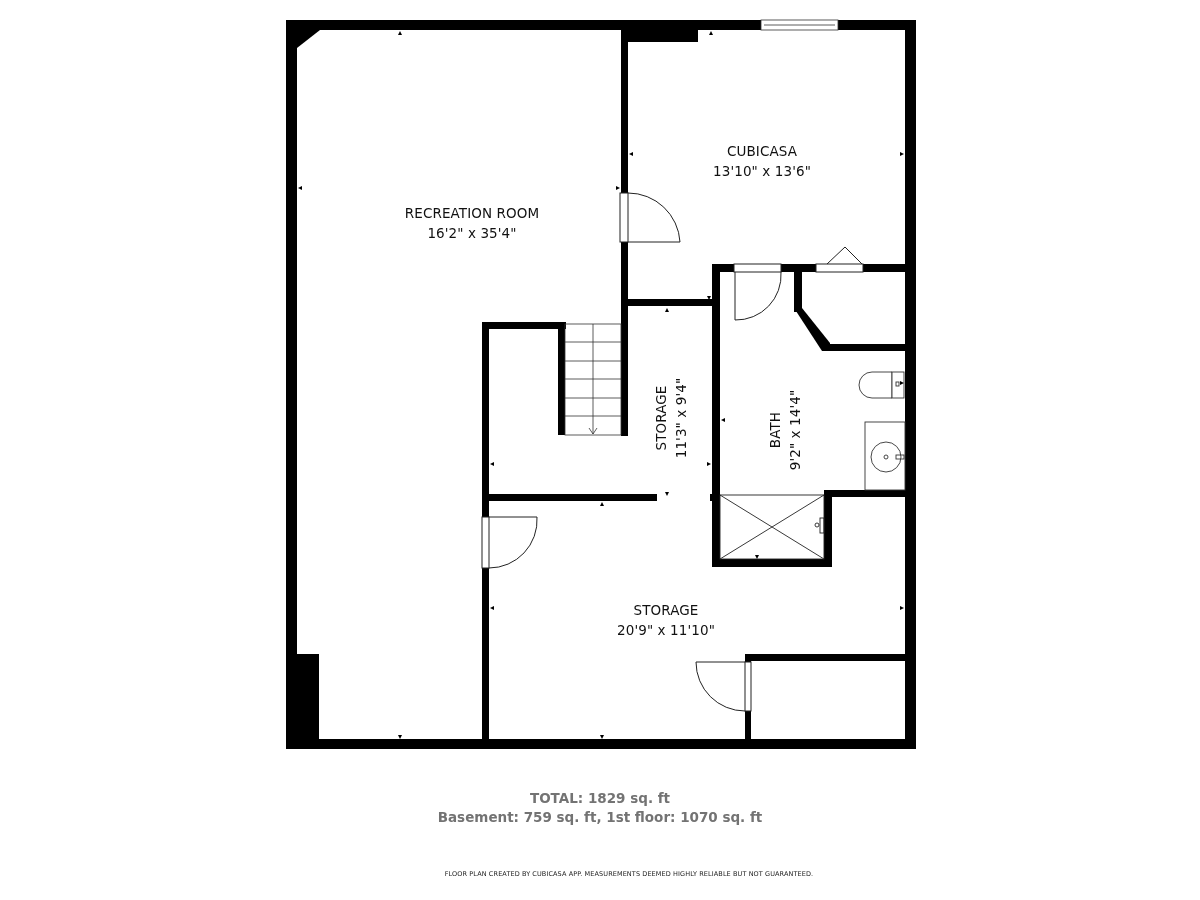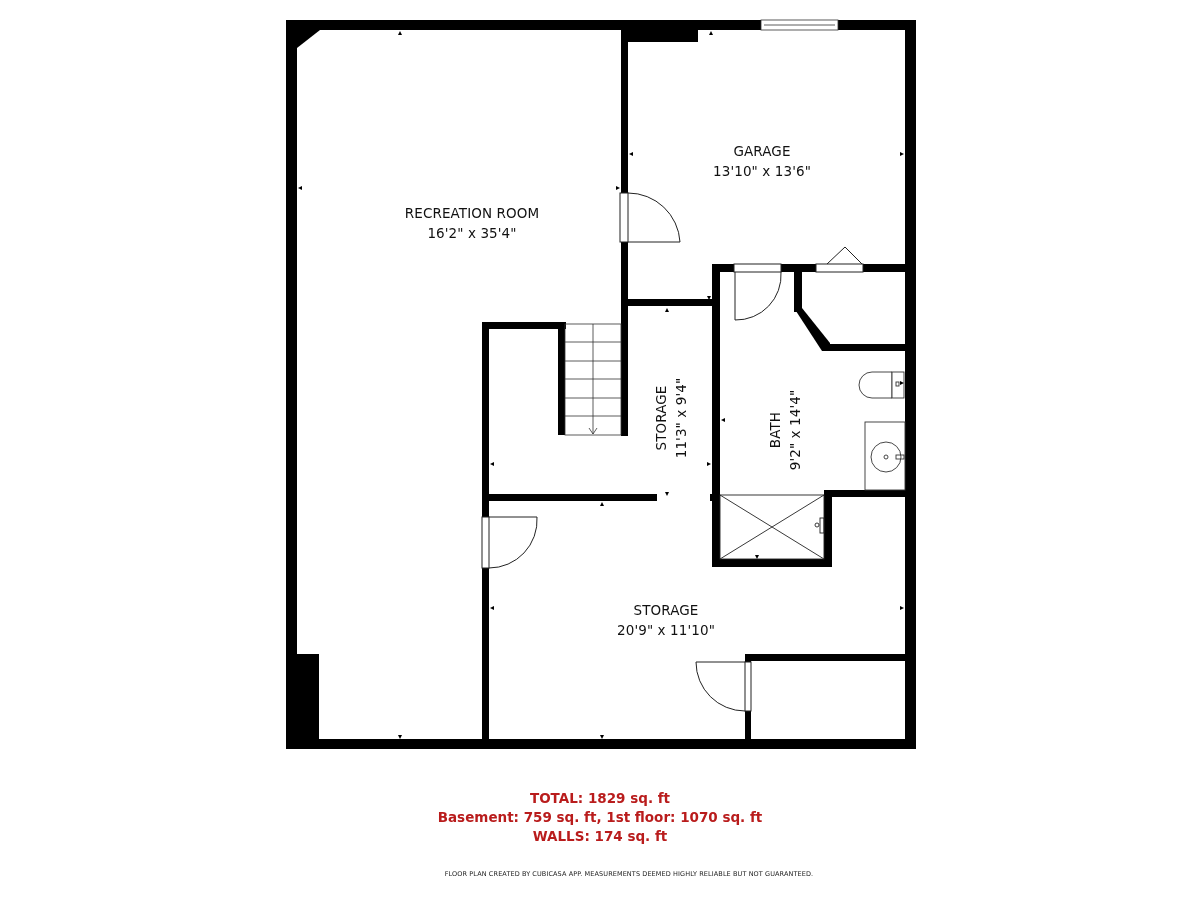--- a/index.html
+++ b/index.html
@@ -4,21 +4,21 @@
   <style>
     html, body { margin: 0; padding: 0; background: #ffffff; }
     body { width: 1200px; height: 900px; position: relative; overflow: hidden;
            font-family: "DejaVu Sans", "Liberation Sans", sans-serif; color: #111; }
     #plan { position: absolute; left: 0; top: 0; width: 1200px; height: 900px; }
     .room-label { position: absolute; text-align: center; font-size: 13.5px; line-height: 20px;
                   color: #111; white-space: nowrap; letter-spacing: 0.1px; }
     .room-label .name, .room-label .dims { display: block; }
     .vert { transform-origin: center center; transform: rotate(-90deg); }
     .summary { position: absolute; left: 0; width: 1200px; top: 789px; text-align: center;
-               font-size: 13.5px; line-height: 19px; color: #b91c1c; }
+               font-size: 13.5px; line-height: 19px; color: #737373; }
     .summary .total { font-weight: bold; display: block; }
     .summary .line { display: block; font-weight: bold; }
     .disclaimer { position: absolute; left: 0; width: 1200px; top: 870px; text-align: center;
                   font-size: 6.5px; letter-spacing: 0.1px; color: #222; margin-left: 29px; }
   </style>
 </head>
 <body>
 
 <svg id="plan" viewBox="0 0 1200 900" xmlns="http://www.w3.org/2000/svg">
   <g fill="#000">
@@ -151,21 +151,21 @@
     <polygon points="600,735 604,735 602,739"></polygon>
   </g>
 </svg>
 
 <div class="room-label" style="left:372px; top:203px; width:200px;">
   <span class="name">RECREATION ROOM</span>
   <span class="dims">16'2" x 35'4"</span>
 </div>
 
 <div class="room-label" style="left:662px; top:141px; width:200px;">
-  <span class="name">GARAGE</span>
+  <span class="name">CUBICASA</span>
   <span class="dims">13'10" x 13'6"</span>
 </div>
 
 <div class="room-label vert" style="left:606px; top:398px; width:130px;">
   <span class="name">STORAGE</span>
   <span class="dims">11'3" x 9'4"</span>
 </div>
 
 <div class="room-label vert" style="left:720px; top:410px; width:130px;">
   <span class="name">BATH</span>
@@ -173,16 +173,15 @@
 </div>
 
 <div class="room-label" style="left:566px; top:600px; width:200px;">
   <span class="name">STORAGE</span>
   <span class="dims">20'9" x 11'10"</span>
 </div>
 
 <div class="summary">
   <span class="total">TOTAL: 1829 sq. ft</span>
   <span class="line">Basement: 759 sq. ft, 1st floor: 1070 sq. ft</span>
-  <span class="line">WALLS: 174 sq. ft</span>
 </div>
 
 <div class="disclaimer">FLOOR PLAN CREATED BY CUBICASA APP. MEASUREMENTS DEEMED HIGHLY RELIABLE BUT NOT GUARANTEED.</div>
 
 </body></html>

